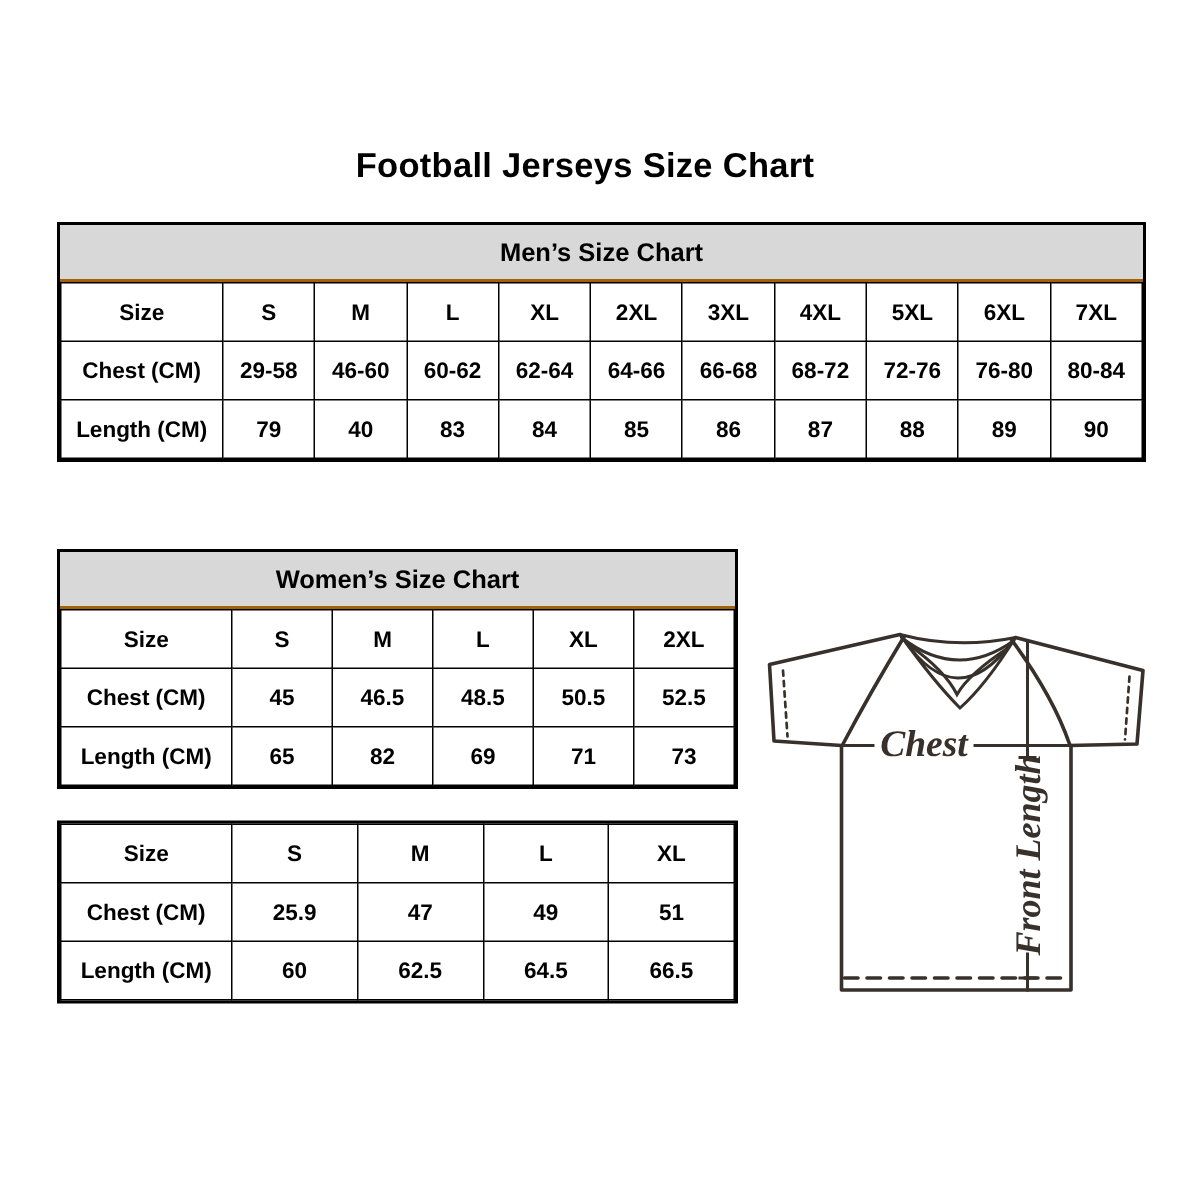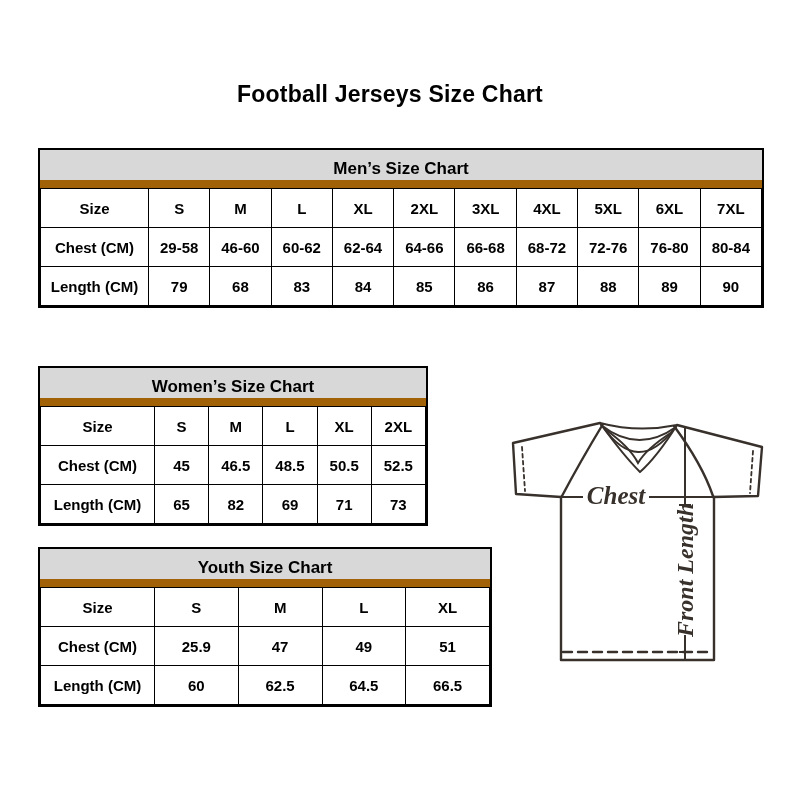--- a/index.html
+++ b/index.html
@@ -5,34 +5,34 @@
   * { box-sizing: border-box; margin: 0; padding: 0; }
   html, body { background: #ffffff; }
   body {
     width: 800px; height: 800px;
     position: relative;
     font-family: "Liberation Sans", sans-serif;
     color: #000;
   }
   .page-title {
     position: absolute;
-    top: 81px; left: 0; width: 780px;
+    top: 97px; left: 0; width: 780px;
     text-align: center;
     font-size: 23px;
     font-weight: bold;
     letter-spacing: 0.2px;
   }
   .size-table {
     position: absolute;
     border: 2px solid #000;
     background: #fff;
   }
   .table-title {
     background: #d8d8d8;
-    border-bottom: 8px solid #a16207;
+    border-bottom: 2px solid #a16207;
     height: 38px;
     line-height: 38px;
     text-align: center;
     font-weight: bold;
     font-size: 17px;
   }
   .size-table table {
     width: 100%;
     border-collapse: collapse;
     table-layout: fixed;
@@ -40,21 +40,21 @@
   .size-table td {
     border: 1px solid #000;
     height: 39px;
     text-align: center;
     vertical-align: middle;
     font-weight: bold;
     font-size: 15px;
     overflow: hidden;
   }
   .men   { left: 38px; top: 148px; width: 726px; }
-  .women { left: 38px; top: 366px; width: 390px; }
+  .women { left: 38px; top: 366px; width: 454px; }
   .youth { left: 38px; top: 547px; width: 454px; }
   .men col.label   { width: 108px; }
   .women col.label { width: 114px; }
   .youth col.label { width: 114px; }
   .jersey-wrap {
     position: absolute;
     left: 505px; top: 400px;
     width: 275px; height: 270px;
   }
   .jersey-text {
@@ -109,21 +109,21 @@
             <td>64-66</td>
             <td>66-68</td>
             <td>68-72</td>
             <td>72-76</td>
             <td>76-80</td>
             <td>80-84</td>
           </tr>
           <tr>
             <td>Length (CM)</td>
             <td>79</td>
-            <td>68</td>
+            <td>40</td>
             <td>83</td>
             <td>84</td>
             <td>85</td>
             <td>86</td>
             <td>87</td>
             <td>88</td>
             <td>89</td>
             <td>90</td>
           </tr>
         </tbody>
@@ -164,21 +164,20 @@
             <td>82</td>
             <td>69</td>
             <td>71</td>
             <td>73</td>
           </tr>
         </tbody>
     </table>
   </section>
 
   <section class="size-table youth">
-    <div class="table-title">Youth Size Chart</div>
     <table>
       <colgroup>
         <col class="label">
           <col>
           <col>
           <col>
           <col>
       </colgroup>
       <tbody>
           <tr>

